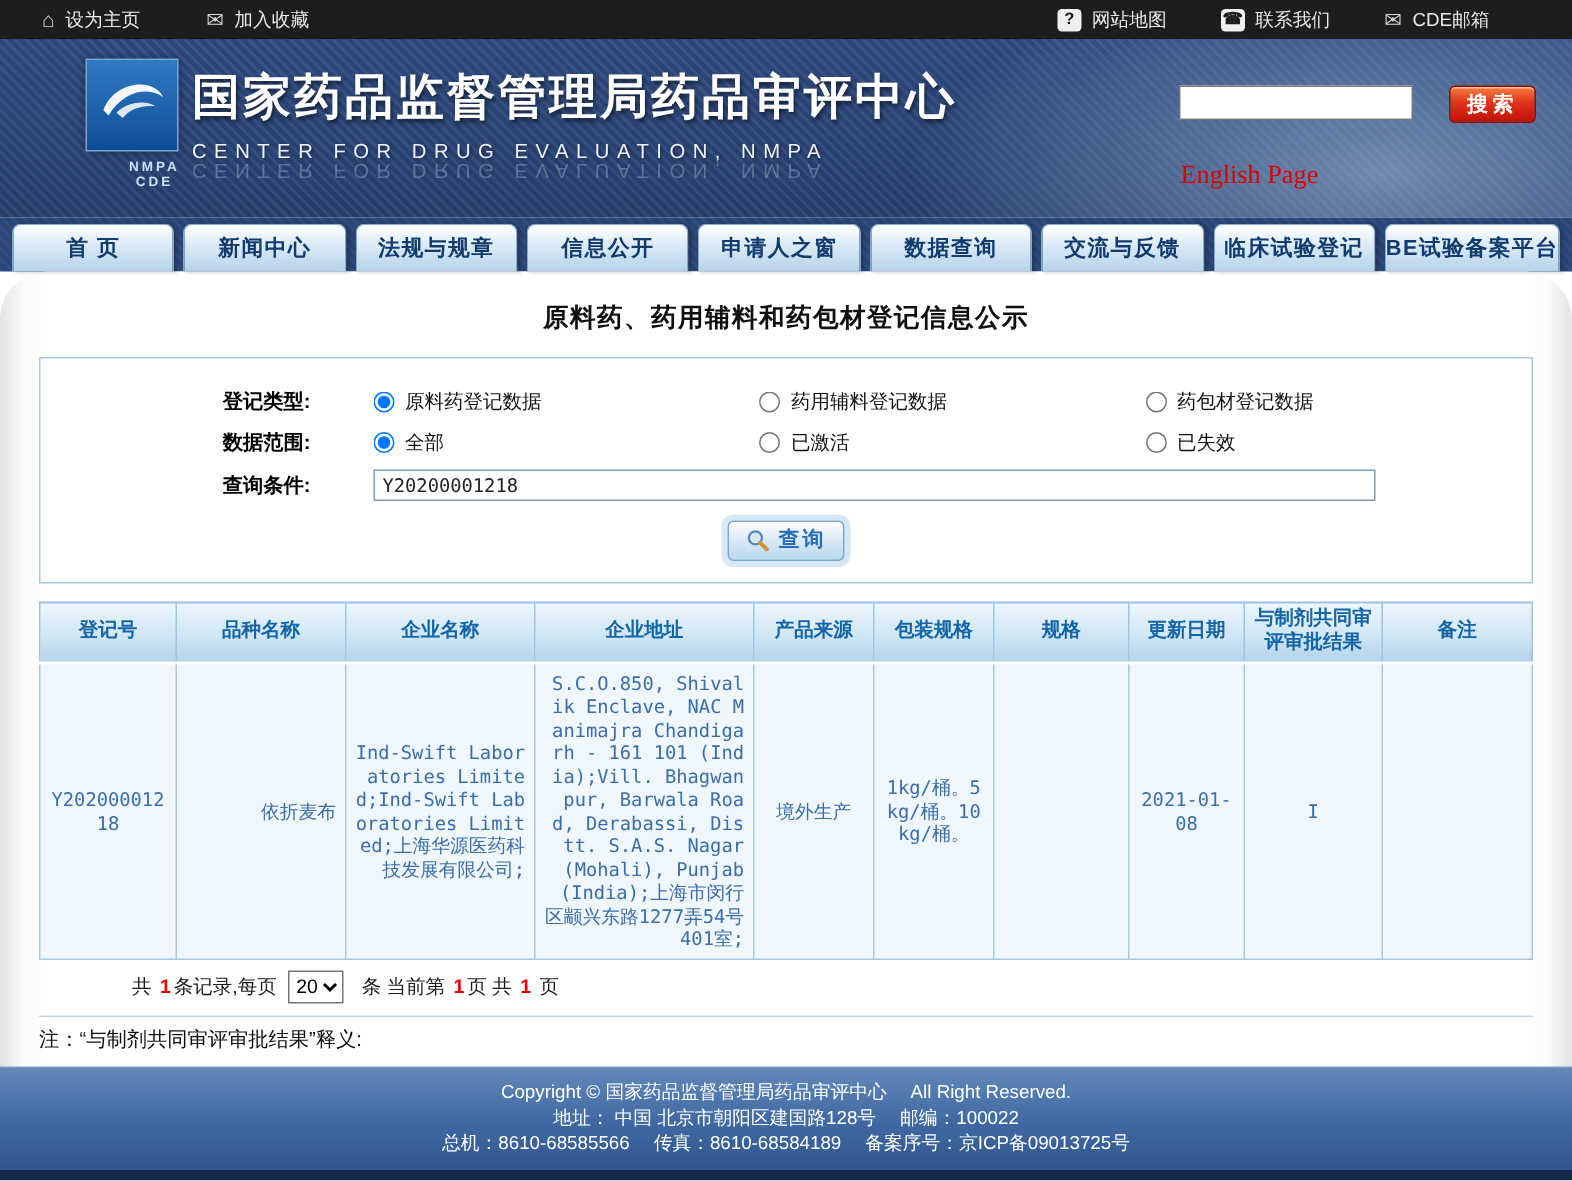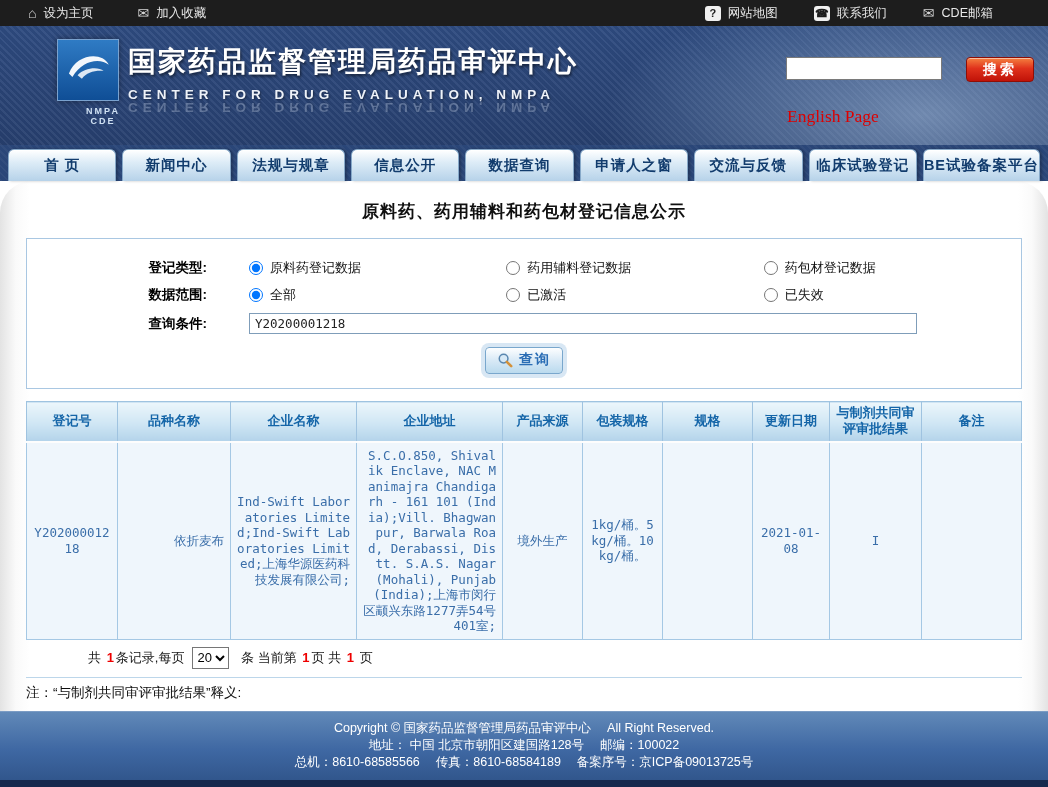--- a/index.html
+++ b/index.html
@@ -24,28 +24,28 @@
     background:
       radial-gradient(ellipse 420px 180px at 88% 75%, rgba(170,195,225,.55), rgba(120,150,190,.25) 55%, transparent 75%),
       repeating-linear-gradient(45deg, rgba(255,255,255,.05) 0 2px, rgba(0,0,0,.04) 2px 5px),
       linear-gradient(#2e4b80,#273f6e);}
   .logo{position:absolute;left:55px;top:13px;width:66px;text-align:center;cursor:pointer;}
   .logo-box{width:62px;height:62px;margin:0 auto;border:1px solid #7aa2cf;
     background:linear-gradient(#2f7bc4,#0f4e96);display:flex;align-items:center;justify-content:center;
     box-shadow:0 0 6px rgba(0,0,0,.4);}
   .logo-text{color:#cfe0f2;font-size:9px;font-weight:bold;letter-spacing:2px;margin-top:5px;margin-left:30px;}
   .htitle{position:absolute;left:128px;top:17px;color:#fff;white-space:nowrap;}
-  .htitle-cn{font-size:28px;font-weight:bold;letter-spacing:2px;text-shadow:1px 2px 3px rgba(0,0,0,.55);}
-  .htitle-en{font-size:13.5px;font-weight:bold;letter-spacing:5px;color:#eef2f8;margin-top:6px;
+  .htitle-cn{font-size:32px;font-weight:bold;letter-spacing:2px;text-shadow:1px 2px 3px rgba(0,0,0,.55);}
+  .htitle-en{font-size:13.5px;font-weight:normal;letter-spacing:5px;color:#eef2f8;margin-top:6px;
     text-shadow:1px 1px 2px rgba(0,0,0,.4);}
   .htitle-en.mirror{transform:scaleY(-1);opacity:.32;margin-top:-2px;color:#c9d4e6;}
   .hsearch{position:absolute;left:786px;top:31px;display:flex;align-items:flex-start;}
   .search-input{width:156px;height:23px;border:1px solid #7a7a7a;background:#fff;
     font-size:13px;padding:0 4px;}
-  .search-btn{width:68px;height:25px;margin-left:24px;border:1px solid #8f0e05;border-radius:4px;
+  .search-btn{width:58px;height:25px;margin-left:24px;border:1px solid #8f0e05;border-radius:4px;
     background:linear-gradient(#f5803f,#e0321c 45%,#c01208);color:#fff;font-weight:bold;
     font-size:14px;letter-spacing:3px;cursor:pointer;box-shadow:inset 0 1px 0 rgba(255,255,255,.5);}
   .english-page{position:absolute;left:787px;top:80px;color:#dd0000;
     font-family:"Liberation Serif",serif;font-size:17.5px;cursor:pointer;}
   
   .nav{height:36px;display:flex;gap:6px;padding:4px 8px 0;
     background:repeating-linear-gradient(45deg, rgba(255,255,255,.04) 0 2px, transparent 2px 5px),#2a4678;}
   .nav-tab{flex:1;display:flex;align-items:center;justify-content:center;cursor:pointer;
     background:linear-gradient(#ffffff,#ddecf7 40%,#b6d2e9);
     border:1px solid #87a9c9;border-bottom:none;border-radius:6px 6px 0 0;
@@ -155,22 +155,22 @@
     <button class="search-btn">搜索</button>
   </div>
   <div class="english-page">English Page</div>
 </div>
 
 <div class="nav">
   <div class="nav-tab">首 页</div>
   <div class="nav-tab">新闻中心</div>
   <div class="nav-tab">法规与规章</div>
   <div class="nav-tab">信息公开</div>
+  <div class="nav-tab">申请人之窗</div>
   <div class="nav-tab">数据查询</div>
-  <div class="nav-tab">申请人之窗</div>
   <div class="nav-tab">交流与反馈</div>
   <div class="nav-tab">临床试验登记</div>
   <div class="nav-tab">BE试验备案平台</div>
 </div>
 
 <div class="main">
 
   <div class="page-title">原料药、药用辅料和药包材登记信息公示</div>
 
   <div class="panel">

